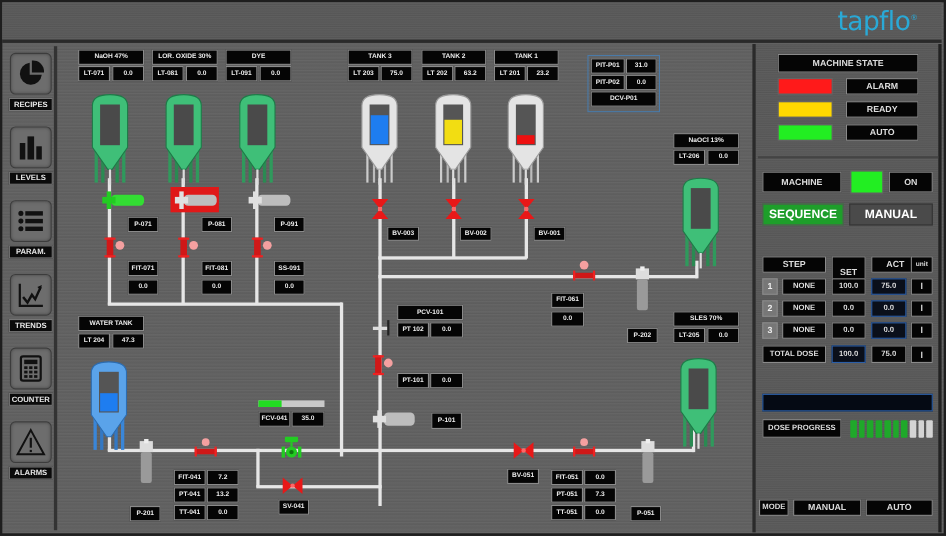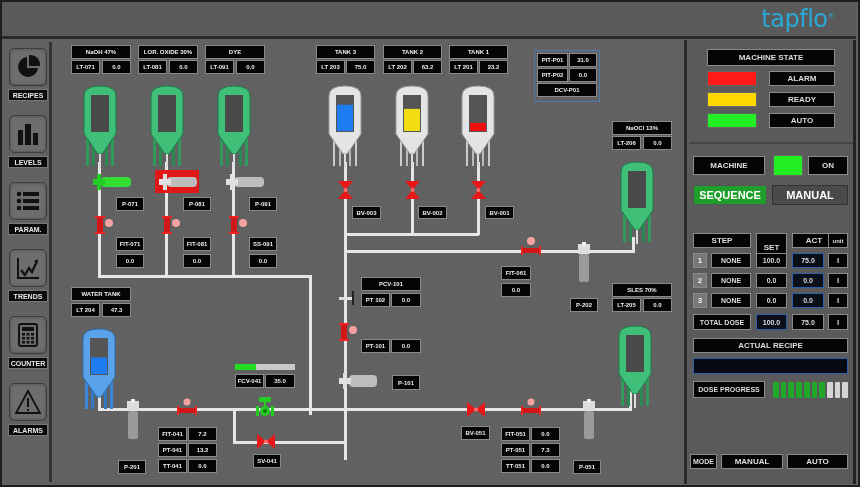--- a/index.html
+++ b/index.html
@@ -468,21 +468,20 @@
   <div class="rbox" style="left:24px;top:253px;width:40px;height:15px;font-size:7px">NONE</div>
   <div class="rbox" style="left:69px;top:253px;width:31px;height:15px;font-size:7px">0.0</div>
   <div class="rbox" style="left:105px;top:253px;width:32px;height:15px;font-size:7px;border-color:#2c5fa8;background:#0a0f1a">0.0</div>
   <div class="rbox" style="left:141px;top:253px;width:20px;height:15px">l</div>
 
   <div class="rbox" style="left:6px;top:274px;width:58px;height:16px;font-size:7px">TOTAL DOSE</div>
   <div class="rbox" style="left:69px;top:274px;width:31px;height:16px;font-size:7px;border-color:#2c5fa8;background:#0a0f1a">100.0</div>
   <div class="rbox" style="left:105px;top:274px;width:32px;height:16px;font-size:7px">75.0</div>
   <div class="rbox" style="left:141px;top:274px;width:20px;height:16px">l</div>
 
-  <div class="rbox" style="left:6px;top:298px;width:155px;height:15px">ACTUAL RECIPE</div>
   <div class="rbox" style="left:6px;top:318px;width:155px;height:16px;background:#050a14;border-color:#2c5fa8"></div>
 
   <div class="rbox" style="left:6px;top:341px;width:72px;height:17px;font-size:7px">DOSE PROGRESS</div>
   <div class="abs" id="dosebars" style="left:86px;top:342px;width:75px;height:16px;display:flex;gap:2px">
       <div style="flex: 1 1 0%; height: 100%; border-radius: 1px; background: rgb(31, 168, 42);"></div>
       <div style="flex: 1 1 0%; height: 100%; border-radius: 1px; background: rgb(31, 168, 42);"></div>
       <div style="flex: 1 1 0%; height: 100%; border-radius: 1px; background: rgb(31, 168, 42);"></div>
       <div style="flex: 1 1 0%; height: 100%; border-radius: 1px; background: rgb(31, 168, 42);"></div>
       <div style="flex: 1 1 0%; height: 100%; border-radius: 1px; background: rgb(31, 168, 42);"></div>
       <div style="flex: 1 1 0%; height: 100%; border-radius: 1px; background: rgb(31, 168, 42);"></div>

